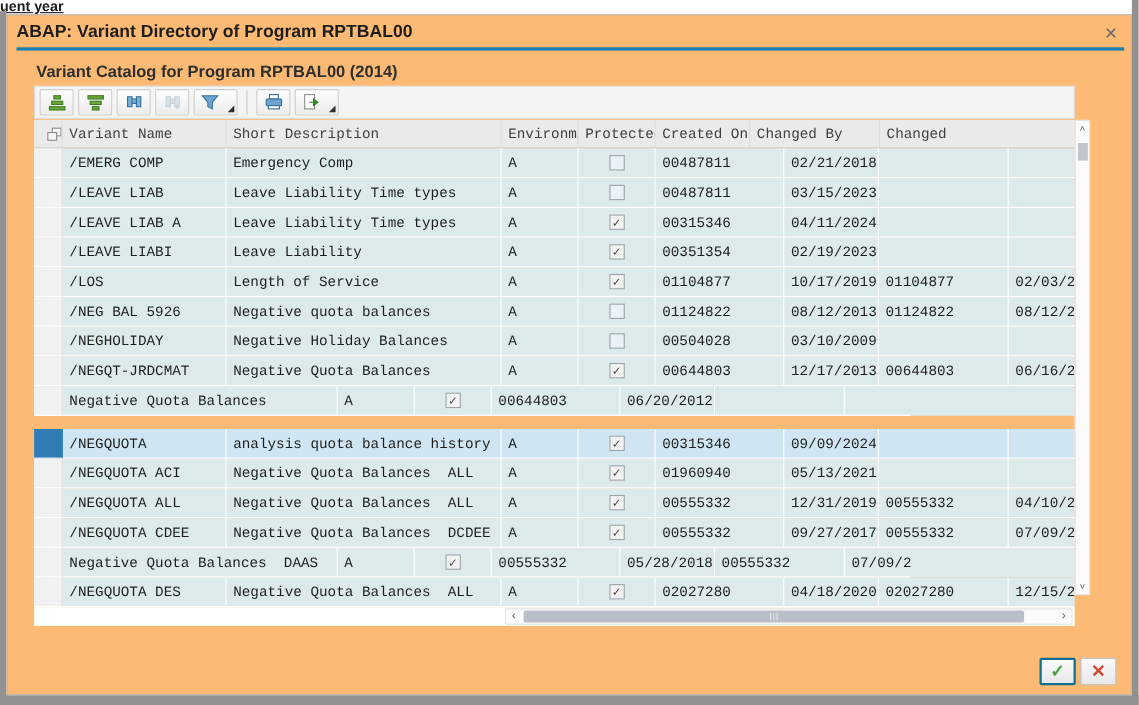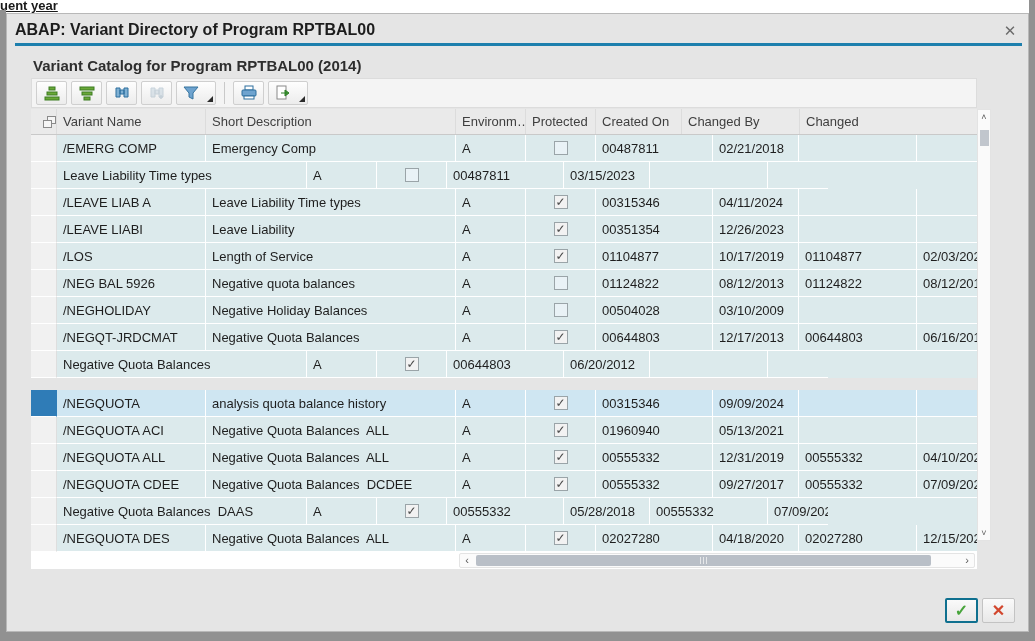--- a/index.html
+++ b/index.html
@@ -11,21 +11,21 @@
     font-size:13px; font-weight:bold; color:#1a1a1a; text-decoration:underline; white-space:nowrap; }
 
   
   .edge { position:absolute; background:#919191; }
   .edge-left  { left:0; top:10px; width:6px;  height:631px; }
   .edge-right { left:1029px; top:0; width:6px; height:641px; }
   .edge-bottom{ left:0; top:632px; width:1035px; height:9px; }
 
   
   .dialog { position:absolute; left:6px; top:13px; width:1023px; height:619px;
-    background:#e5e5e5; border:1px solid #b8b8b8; }
+    background:#fdba74; border:1px solid #b8b8b8; }
   .dlg-title { position:absolute; left:8px; top:7px; font-size:16px; font-weight:bold; color:#1d1d1d; }
   .dlg-close { position:absolute; left:992px; top:6px; width:22px; height:22px;
     color:#6b6b6b; font-size:15px; line-height:22px; text-align:center; cursor:pointer; }
   .dlg-rule { position:absolute; left:8px; top:29px; width:1007px; height:3px; background:#1d7fad; }
   .dlg-subtitle { position:absolute; left:26px; top:43px; font-size:15px; font-weight:bold; color:#2e2e2e; }
 
   
   .tbl { position:absolute; left:24px; top:64px; width:960px; }
 
   
@@ -34,21 +34,21 @@
   .tbtn { width:31px; height:24px; background:linear-gradient(#fefefe,#ececec);
     border:1px solid #cfcfcf; border-radius:2px; display:flex; align-items:center;
     justify-content:center; cursor:pointer; position:relative; }
   .tbtn.menu { width:40px; justify-content:flex-start; padding-left:5px; }
   .tbtn.disabled .ic { opacity:.45; }
   .caret { position:absolute; right:2px; bottom:2px; width:0; height:0;
     border-left:6px solid transparent; border-bottom:6px solid #2b2b2b; }
   .tsep { width:1px; height:22px; background:#c9c9c9; margin:0 4px; }
 
   
-  .grid { width:946px; margin-top:1px; font-size:13px; color:#1e1e1e; }
+  .grid { width:946px; margin-top:1px; font-size:13px; color:#1e1e1e;font-family:Liberation Mono, monospace; }
   .thead { display:flex; height:26px; background:#eaeaea; border-bottom:1px solid #c9c9c9; }
   .th { display:flex; align-items:center; padding-left:6px; color:#3f3f3f;
     border-right:1px solid #dcdcdc; overflow:hidden; white-space:nowrap; }
   .tr { display:flex; height:27px; background:#dceaec; }
   .tr.selected { background:#cfe6f2;margin-top:12px; }
   .td { display:flex; align-items:center; padding-left:6px;
     border-right:1px solid #ffffff; border-bottom:1px solid #ffffff;
     overflow:hidden; white-space:pre; }
   .sel { background:#f1f1f1; border-right:1px solid #dedede; padding:0; }
   .tr.selected .sel { background:#2f7cb7; border-right:1px solid #2f7cb7; }
@@ -185,20 +185,21 @@
       <span class="cb"></span>
     </div>
     <div class="td c5">00487811</div>
     <div class="td c6">02/21/2018</div>
     <div class="td c7"></div>
     <div class="td c8"></div>
   </div>
 
   <div class="tr">
     <div class="td sel c0"></div>
+    <div class="td c1">/LEAVE LIAB</div>
     <div class="td c2">Leave Liability Time types</div>
     <div class="td c3">A</div>
     <div class="td c4">
       <span class="cb"></span>
     </div>
     <div class="td c5">00487811</div>
     <div class="td c6">03/15/2023</div>
     <div class="td c7"></div>
     <div class="td c8"></div>
   </div>
@@ -219,21 +220,21 @@
 
   <div class="tr">
     <div class="td sel c0"></div>
     <div class="td c1">/LEAVE LIABI</div>
     <div class="td c2">Leave Liability</div>
     <div class="td c3">A</div>
     <div class="td c4">
       <span class="cb checked"></span>
     </div>
     <div class="td c5">00351354</div>
-    <div class="td c6">12/26/2023</div>
+    <div class="td c6">02/19/2023</div>
     <div class="td c7"></div>
     <div class="td c8"></div>
   </div>
 
   <div class="tr">
     <div class="td sel c0"></div>
     <div class="td c1">/LOS</div>
     <div class="td c2">Length of Service</div>
     <div class="td c3">A</div>
     <div class="td c4">

